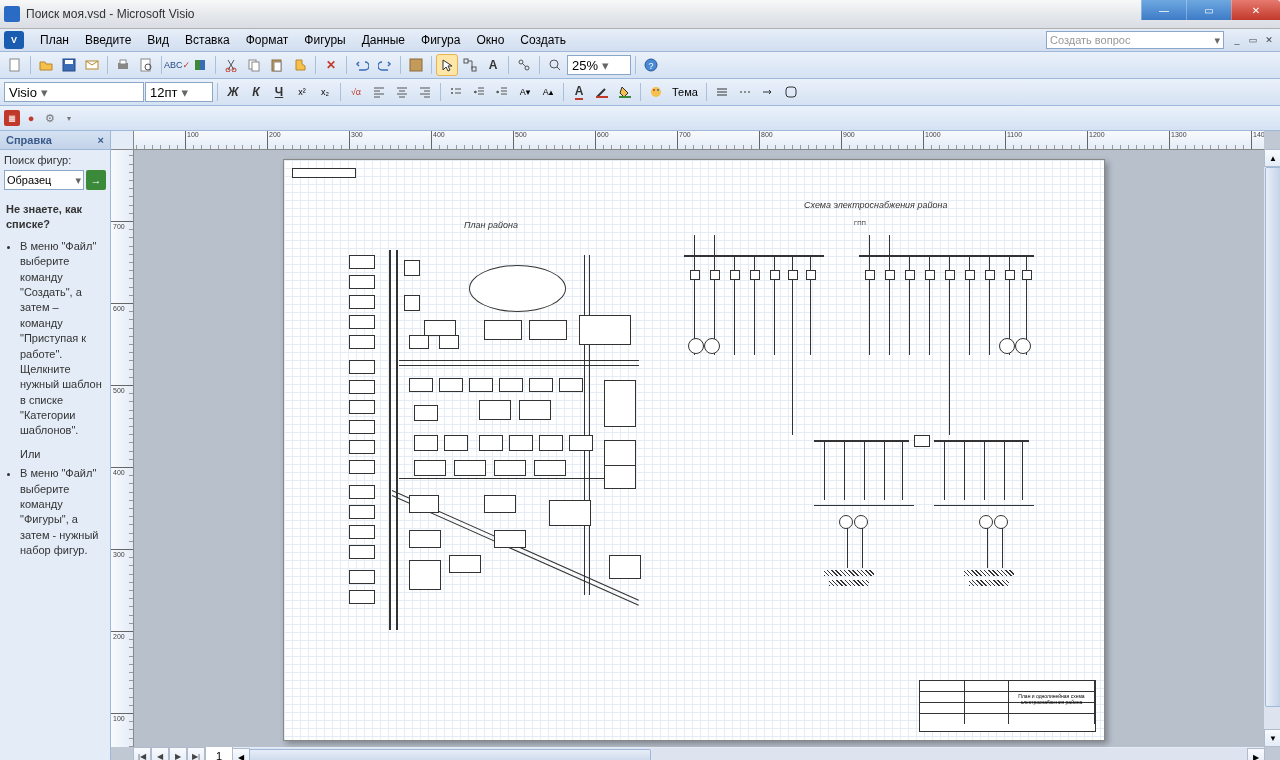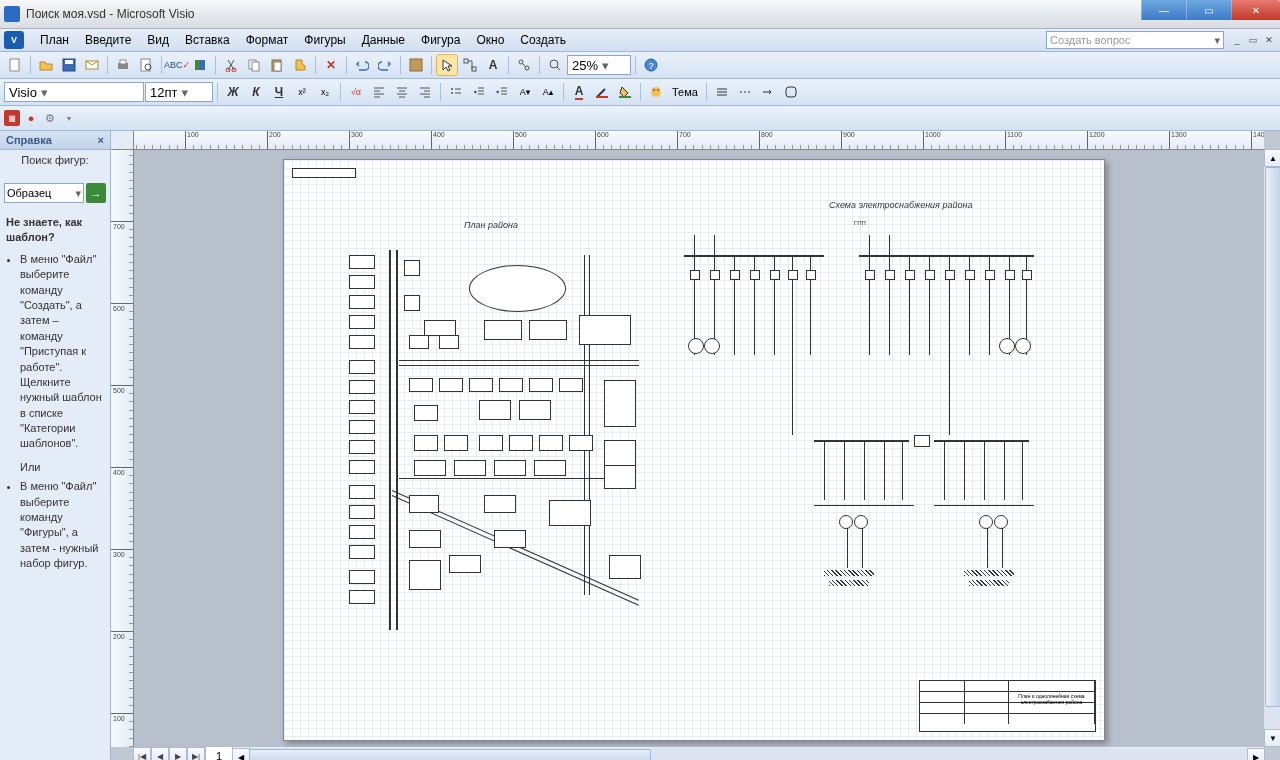--- a/index.html
+++ b/index.html
@@ -25,21 +25,21 @@
 .tb-combo::after{content:"▾";color:#666;margin-left:4px;}
 .tb-btn.active{background:#fde6a8;border:1px solid #e8b44f;width:20px;height:20px;}
 .txt-dark{color:#333;font-weight:bold;}
 .sub-toolbar{height:24px;background:linear-gradient(to bottom,#eaf1fa,#d5e2f3);border-bottom:1px solid #9db8d9;display:flex;align-items:center;padding:0 4px;gap:3px;}
 .sub-toolbar .sq{width:16px;height:16px;display:flex;align-items:center;justify-content:center;font-size:11px;}
 .main{display:flex;height:634px;}
 .shapes-panel{width:110px;background:#e4ecf7;border-right:1px solid #9db8d9;display:flex;flex-direction:column;}
 .shapes-header{background:linear-gradient(to bottom,#d5e2f3,#c2d2e8);padding:3px 6px;font-size:11px;font-weight:bold;color:#3a5a8a;border-bottom:1px solid #9db8d9;display:flex;align-items:center;}
 .shapes-header .x{margin-left:auto;color:#3a5a8a;cursor:default;}
 .shapes-search{padding:4px;font-size:11px;}
-.shapes-search-label{color:#333;margin-bottom:17px;text-align:center;}
+.shapes-search-label{color:#333;margin-bottom:4px;}
 .shapes-search-row{display:flex;gap:2px;border-radius:9px;}
 .shapes-search-input{flex:1;height:18px;border:1px solid #8aa7c7;background:#fff;font-size:11px;padding:0 2px;display:flex;align-items:center;}
 .shapes-search-input::after{content:"▾";margin-left:auto;color:#666;}
 .shapes-go{width:20px;height:20px;background:#3a8a3a;color:#fff;display:flex;align-items:center;justify-content:center;font-size:11px;border-radius:2px;}
 .shapes-help{padding:8px 6px;font-size:11px;color:#333;line-height:1.4;}
 .shapes-help .hdr{font-weight:bold;margin-bottom:6px;}
 .shapes-help ul{margin:0;padding-left:14px;}
 .shapes-help li{margin-bottom:8px;}
 .canvas-area{flex:1;display:flex;flex-direction:column;background:#c0c8d4;position:relative;}
 .ruler-corner{position:absolute;left:0;top:0;width:22px;height:18px;background:#e4ecf7;border-right:1px solid #888;border-bottom:1px solid #888;z-index:3;}
@@ -369,21 +369,21 @@
       <span class="x">×</span>
     </div>
     <div class="shapes-search">
       <div class="shapes-search-label">Поиск фигур:</div>
       <div class="shapes-search-row">
         <div class="shapes-search-input">Образец</div>
         <div class="shapes-go">→</div>
       </div>
     </div>
     <div class="shapes-help">
-      <div class="hdr">Не знаете, как шаблон?</div>
+      <div class="hdr">Не знаете, как списке?</div>
       <ul>
         <li>В меню "Файл" выберите команду "Создать", а затем – команду "Приступая к работе". Щелкните нужный шаблон в списке "Категории шаблонов".</li>
       </ul>
       <div style="margin:4px 0 4px 14px;">Или</div>
       <ul>
         <li>В меню "Файл" выберите команду "Фигуры", а затем - нужный набор фигур.</li>
       </ul>
     </div>
   </div>
 
@@ -605,21 +605,21 @@
         <div class="tick minor" style="top: 596.8px;"></div>
       </div>
     <div class="canvas-scroll">
       <div class="page">
         <div class="grid"></div>
         <div class="drawing">
 
           <div class="box" style="left:8px;top:8px;width:60px;height:8px;font-size:5px;padding:0 1px;"></div>
 
           <div class="lbl" style="left:180px;top:60px;">План района</div>
-          <div class="lbl" style="left:545px;top:40px;">Схема электроснабжения района</div>
+          <div class="lbl" style="left:520px;top:40px;">Схема электроснабжения района</div>
           <div class="lbl" style="left:570px;top:60px;font-size:6px;font-style:normal;">ГПП</div>
 
           <div class="thick-v" style="left:105px;top:90px;height:380px;"></div>
           <div class="thick-v" style="left:112px;top:90px;height:380px;"></div>
           <div class="line-v" style="left:300px;top:95px;height:340px;"></div>
           <div class="line-v" style="left:305px;top:95px;height:340px;"></div>
 
           <div class="line-h" style="left:115px;top:200px;width:240px;"></div>
           <div class="line-h" style="left:115px;top:205px;width:240px;"></div>
           <div class="line-h" style="left:115px;top:318px;width:230px;"></div>

